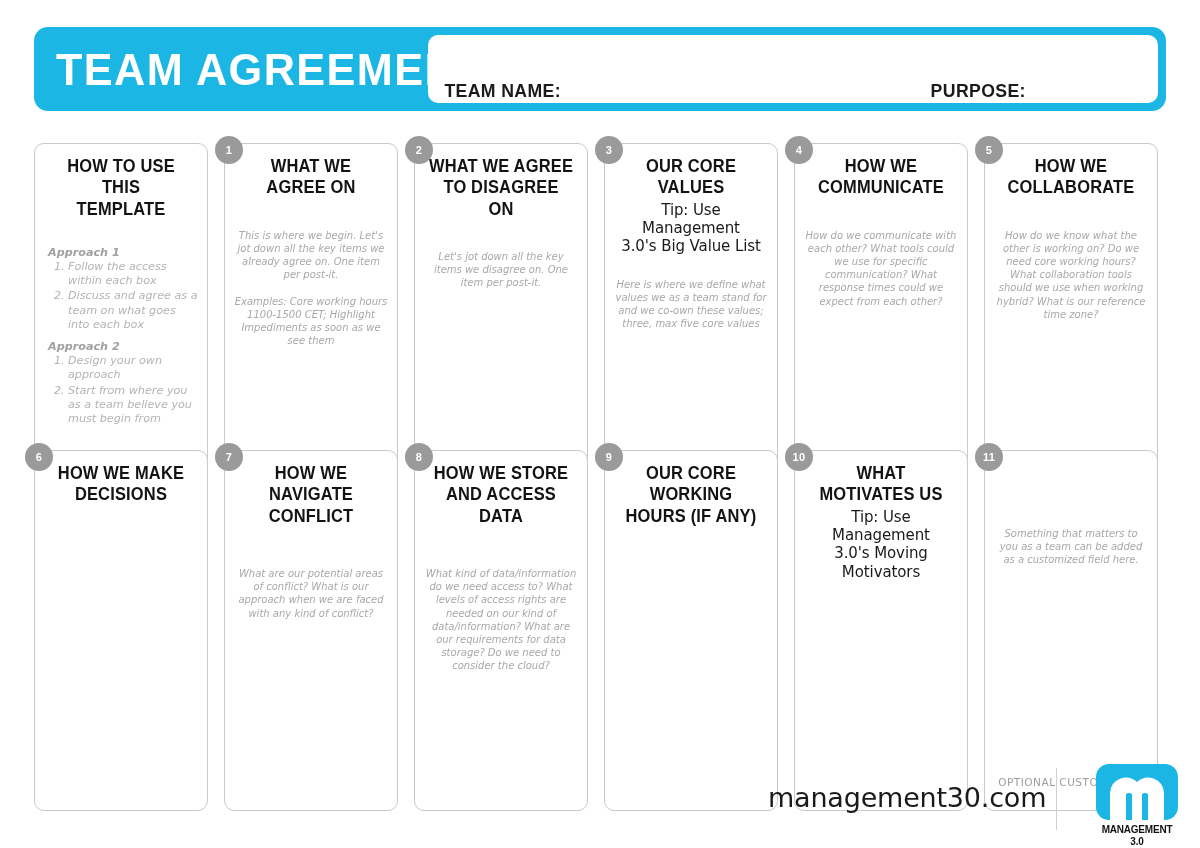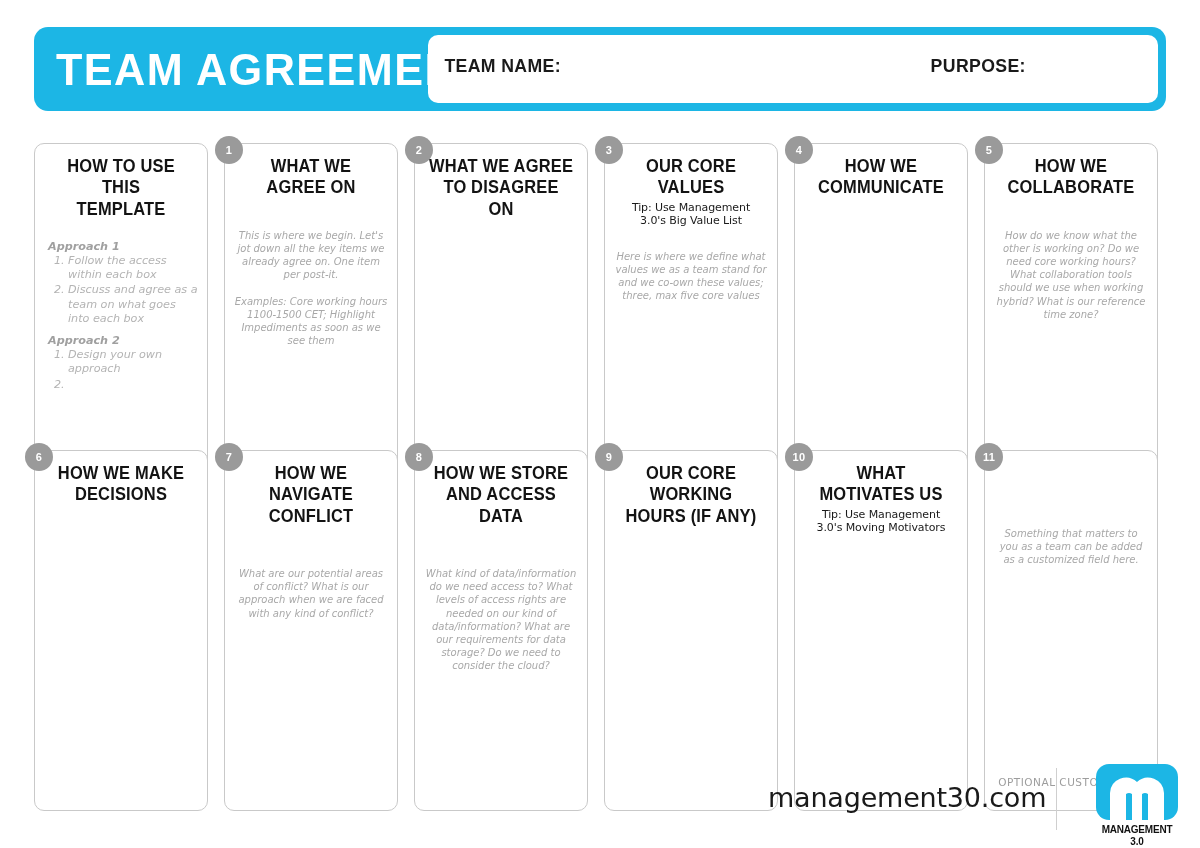--- a/index.html
+++ b/index.html
@@ -49,21 +49,21 @@
     bottom: 8px;
     background: #ffffff;
     border-radius: 10px;
     display: flex;
     align-items: flex-end;
   }
   .hdr-field {
     flex: 1 1 0;
     display: flex;
     justify-content: center;
-    padding-bottom: 26px;
+    padding-bottom: 1px;
   }
   .hdr-field-label {
     font-family: "Liberation Sans Narrow", "Liberation Sans", sans-serif;
     font-weight: bold;
     font-size: 19px;
     color: #1a1a1a;
     letter-spacing: 0.4px;
     transform: scaleX(0.93);
     transform-origin: center;
     white-space: nowrap;
@@ -141,21 +141,21 @@
     line-height: 1.22;
     color: #131313;
     letter-spacing: 0.2px;
     transform: scaleX(0.94);
     transform-origin: center top;
     white-space: pre-line;
   }
   .card-tip {
     text-align: center;
     font-family: "DejaVu Sans", sans-serif;
-    font-size: 11px;
+    font-size: 15px;
     line-height: 1.22;
     color: #1a1a1a;
     margin-top: 2px;
     white-space: pre-line;
     letter-spacing: -0.1px;
   }
   .card-body {
     margin-top: 22px;
     text-align: center;
     font-family: "DejaVu Sans", sans-serif;
@@ -175,21 +175,21 @@
     bottom: 22px;
     text-align: center;
     font-family: "DejaVu Sans", sans-serif;
     font-size: 10.5px;
     color: #9d9d9d;
     letter-spacing: 0.5px;
   }
 
   
   .howto-content {
-    margin-top: 20px;
+    margin-top: 26px;
     text-align: left;
     padding-left: 4px;
   }
   .approach-head {
     font-family: "DejaVu Sans", sans-serif;
     font-style: italic;
     font-weight: bold;
     font-size: 11.2px;
     color: #a0a0a0;
     margin-bottom: 1px;
@@ -300,21 +300,21 @@
 
           <div class="approach-head">Approach 1</div>
           <ul class="approach-list">
             <li><span class="num">1.</span><span>Follow the access within each box</span></li>
             <li><span class="num">2.</span><span>Discuss and agree as a team on what goes into each box</span></li>
           </ul>
 
           <div class="approach-head">Approach 2</div>
           <ul class="approach-list">
             <li><span class="num">1.</span><span>Design your own approach</span></li>
-            <li><span class="num">2.</span></li>
+            <li><span class="num">2.</span><span>Start from where you as a team believe you must begin from</span></li>
           </ul>
 
         </div>
       </div>
     </div>
 
     <div class="card-slot">
       <div class="badge">1</div>
       <div class="card">
         <div class="card-title">WHAT WE
@@ -323,38 +323,40 @@
 
 Examples: Core working hours 1100-1500 CET; Highlight Impediments as soon as we see them</div>
       </div>
     </div>
 
     <div class="card-slot">
       <div class="badge">2</div>
       <div class="card">
         <div class="card-title">WHAT WE AGREE
 TO DISAGREE ON</div>
+        <div class="card-body gap-mid">Let's jot down all the key items we  disagree on. One item per post-it.</div>
       </div>
     </div>
 
     <div class="card-slot">
       <div class="badge">3</div>
       <div class="card">
         <div class="card-title">OUR CORE VALUES</div>
         <div class="card-tip">Tip: Use Management
 3.0's Big Value List</div>
         <div class="card-body">Here is where we define what values we as a team stand for and we co-own these values; three, max five core values</div>
       </div>
     </div>
 
     <div class="card-slot">
       <div class="badge">4</div>
       <div class="card">
         <div class="card-title">HOW WE
 COMMUNICATE</div>
+        <div class="card-body gap-mid">How do we communicate with each other? What tools could we use for specific communication? What response times could we expect from each other?</div>
       </div>
     </div>
 
     <div class="card-slot">
       <div class="badge">5</div>
       <div class="card">
         <div class="card-title">HOW WE
 COLLABORATE</div>
         <div class="card-body gap-mid">How do we know what the other is working on? Do we need core working hours? What collaboration tools should we use when working hybrid? What is our reference time zone?</div>
       </div>

